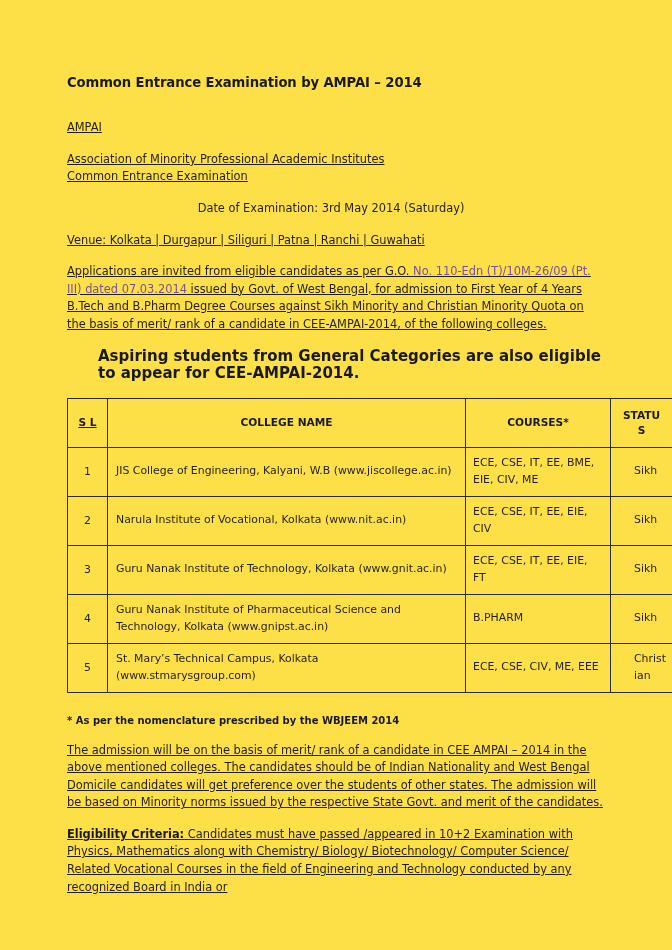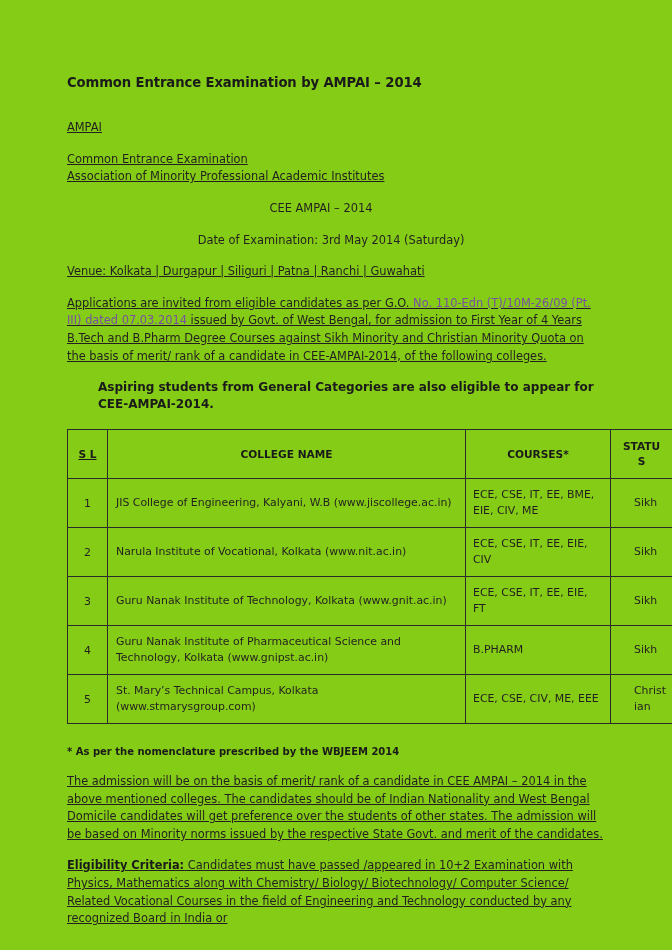--- a/index.html
+++ b/index.html
@@ -13,21 +13,21 @@
     position: relative;
     overflow: hidden;
     font-family: "DejaVu Sans", "Liberation Sans", sans-serif;
     color: #231f20;
   }
   .page {
     position: absolute;
     left: 0; top: 0;
     width: 672px;
     height: 950px;
-    background: #84cc16;
+    background: #fde047;
   }
   .content {
     position: absolute;
     left: 67px;
     top: 74px;
     width: 538px;
   }
   .doc-title {
     font-size: 13.2px;
     font-weight: bold;
@@ -60,21 +60,21 @@
   .center-line.indent-a { padding-right: 30px; }
   .center-line.indent-b { padding-right: 10px; }
   .link-text {
     color: #7a4fa3;
   }
   .bold-lead {
     font-weight: bold;
     color: #1a1a1a;
   }
   .aspiring {
-    font-size: 12px;
+    font-size: 15px;
     font-weight: bold;
     color: #1a1a1a;
     margin: 0 0 16px 0;
     padding-left: 31px;
     line-height: 17px;
   }
   table.colleges {
     border-collapse: collapse;
     width: 537px;
     table-layout: fixed;
@@ -132,25 +132,24 @@
 <body>
 
 <div class="page">
   <div class="content">
 
     <h1 class="doc-title">Common Entrance Examination by AMPAI – 2014</h1>
 
     <p class="para">AMPAI</p>
 
     <div class="org-block">
+      <p class="para tight">Association of Minority Professional Academic Institutes</p>
       <p class="para tight">Common Entrance Examination</p>
-      <p class="para tight">Association of Minority Professional Academic Institutes</p>
     </div>
 
-    <p class="center-line indent-a">CEE AMPAI – 2014</p>
 
     <p class="center-line indent-b">Date of Examination: 3rd May 2014 (Saturday)</p>
 
     <p class="para">Venue: Kolkata | Durgapur | Siliguri | Patna | Ranchi | Guwahati</p>
 
     <p class="para"><span>Applications are invited from eligible candidates as per G.O. </span><span class="link-text">No. 110-Edn (T)/10M-26/09 (Pt. III) dated 07.03.2014</span><span> issued by Govt. of West Bengal, for admission to First Year of 4 Years B.Tech and B.Pharm Degree Courses against Sikh Minority and Christian Minority Quota on the basis of merit/ rank of a candidate in CEE-AMPAI-2014, of the following colleges.</span></p>
 
     <p class="aspiring">Aspiring students from General Categories are also eligible to appear for CEE-AMPAI-2014.</p>
 
     <table class="colleges">

